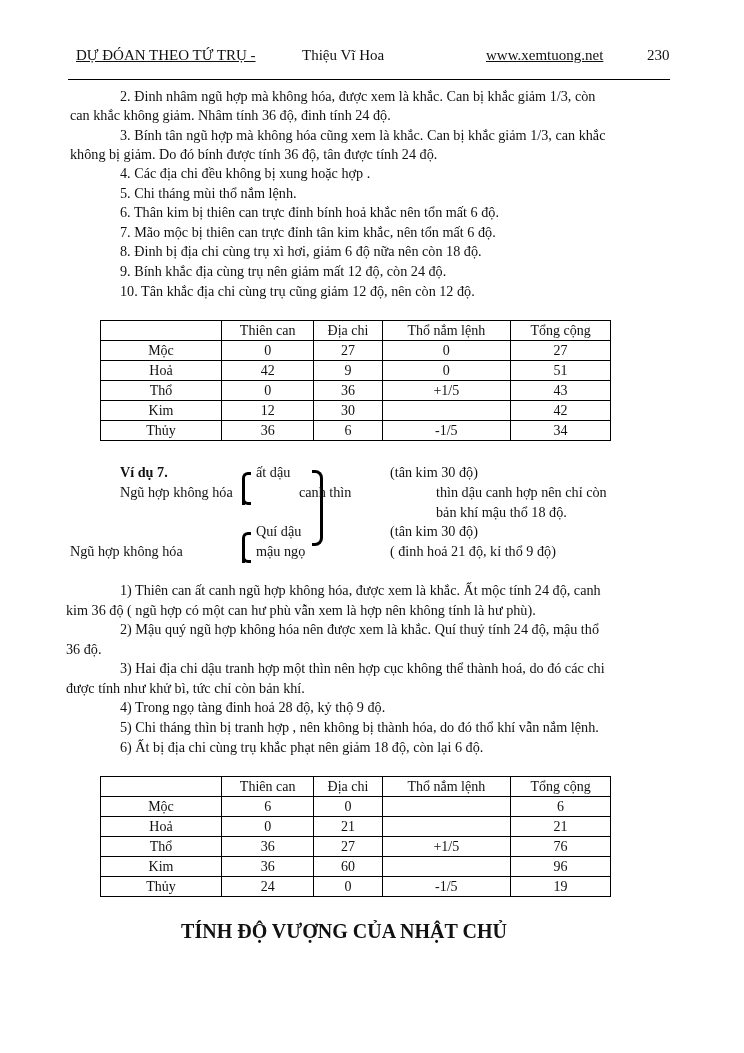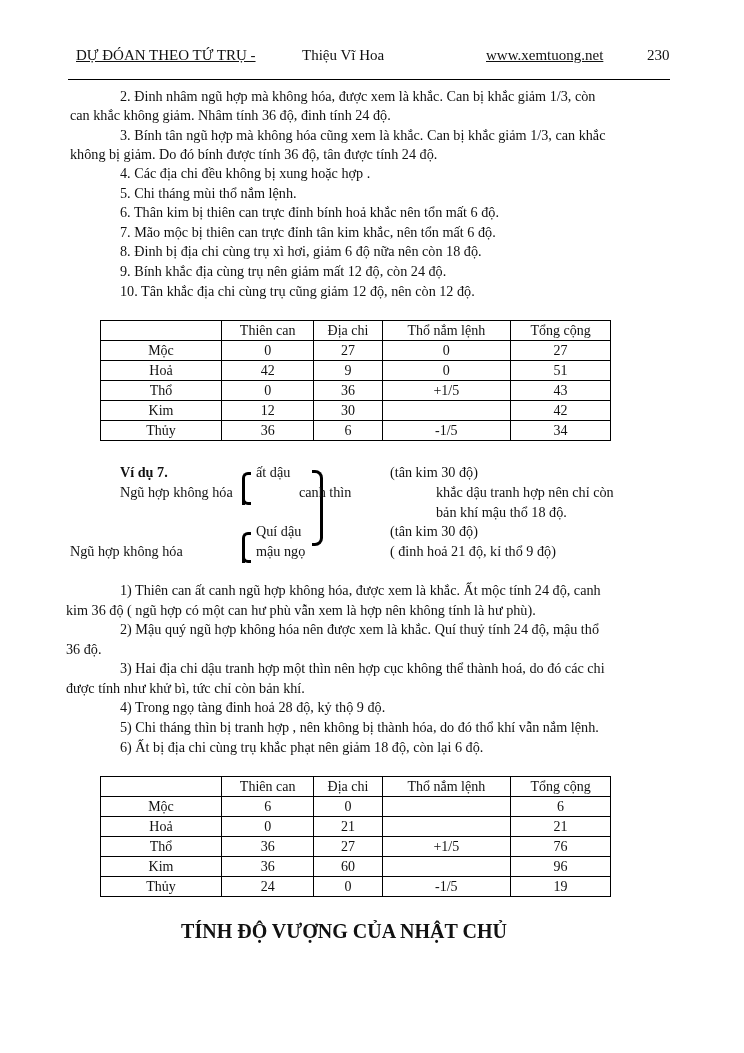--- a/index.html
+++ b/index.html
@@ -94,21 +94,21 @@
 <div class="brace" style="left:242px; top:532px; width:6px; height:28px; border-right:none; border-bottom:none; border-top-left-radius:6px;"></div>
 <div class="brace" style="left:242px; top:544px; width:6px; height:16px; border-right:none; border-top:none; border-bottom-left-radius:6px;"></div>
 <div class="brace" style="left:312px; top:470px; width:8px; height:70px; border-left:none; border-top-right-radius:8px; border-bottom-right-radius:8px;"></div>
 
 <div class="line" style="left:256px; top:464px;">ất dậu</div>
 <div class="line" style="left:299px; top:484px; background:transparent;">canh thìn</div>
 <div class="line" style="left:256px; top:523px;text-align:right;">Quí dậu</div>
 <div class="line" style="left:256px; top:543px;">mậu ngọ</div>
 
 <div class="line" style="left:390px; top:464px;">(tân kim 30 độ)</div>
-<div class="line" style="left:436px; top:484px;">khắc dậu tranh hợp nên chỉ còn</div>
+<div class="line" style="left:436px; top:484px;">thìn dậu canh hợp nên chỉ còn</div>
 <div class="line" style="left:436px; top:504px;">bản khí mậu thổ 18 độ.</div>
 <div class="line" style="left:390px; top:523px;">(tân kim 30 độ)</div>
 <div class="line" style="left:390px; top:543px;">( đinh hoả 21 độ, kỉ thổ 9 độ)</div>
 
 <div class="line" style="left:120px; top:582px;">1)  Thiên can ất canh ngũ hợp không hóa, được xem là khắc. Ất mộc tính 24 độ, canh</div>
 <div class="line" style="left:66px; top:602px;">kim 36 độ  ( ngũ hợp có một can hư phù vẫn xem là hợp nên không tính là hư phù).</div>
 <div class="line" style="left:120px; top:621px;">2)  Mậu quý ngũ hợp không hóa nên được xem là khắc. Quí thuỷ tính 24 độ, mậu thổ</div>
 <div class="line" style="left:66px; top:641px;">36 độ.</div>
 <div class="line" style="left:120px; top:660px;">3)  Hai địa chi dậu tranh hợp một thìn nên hợp cục không thể thành hoá, do đó các chi</div>
 <div class="line" style="left:66px; top:680px;">được tính như khử bì, tức chỉ còn bản khí.</div>

